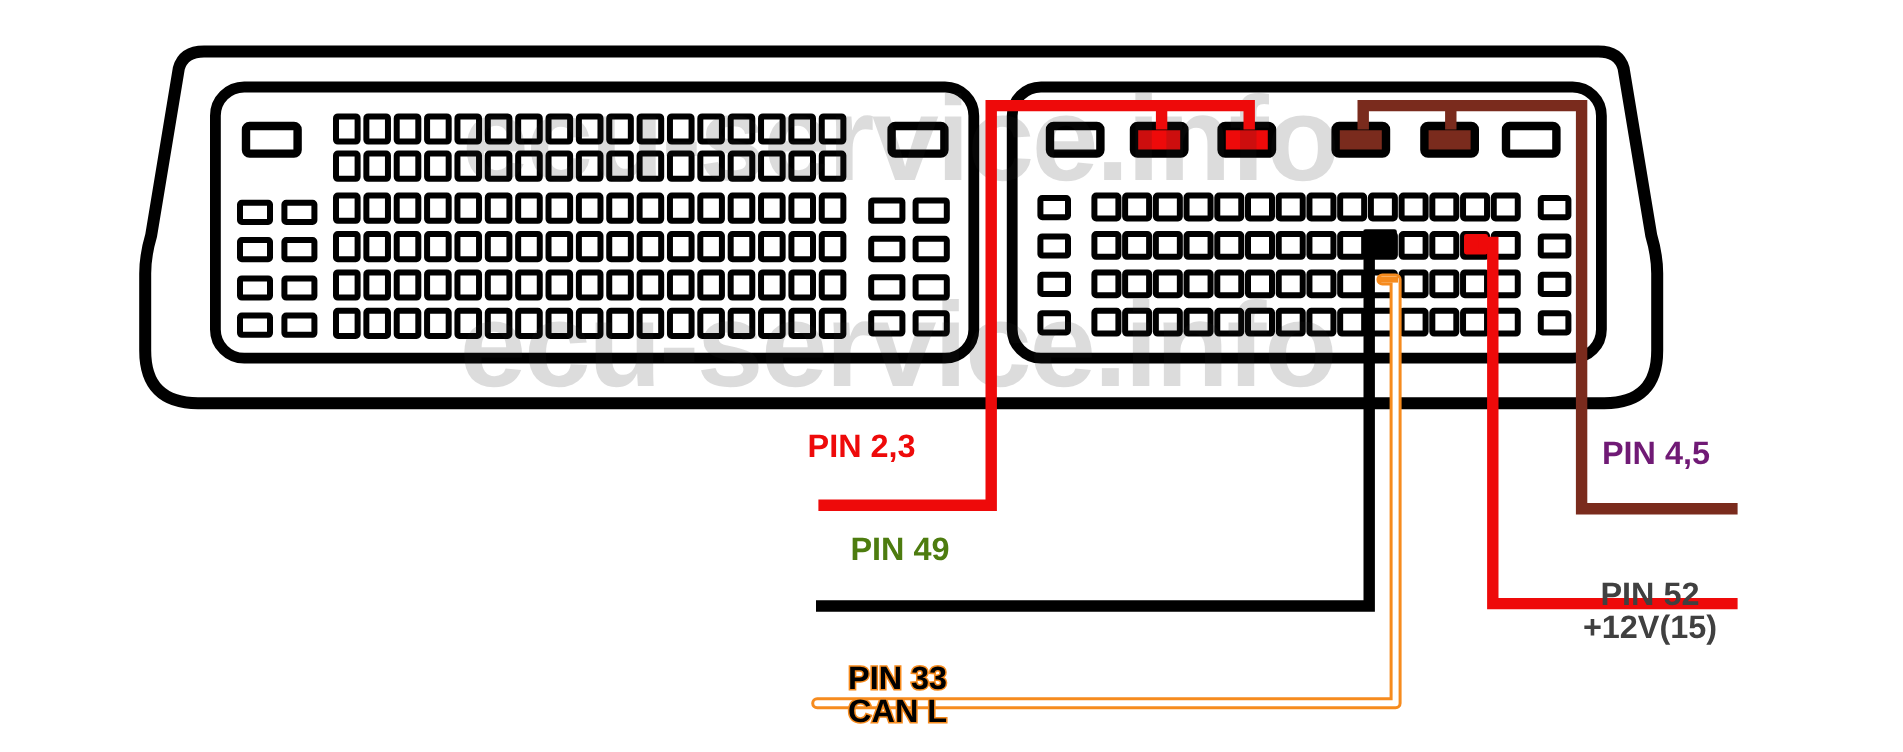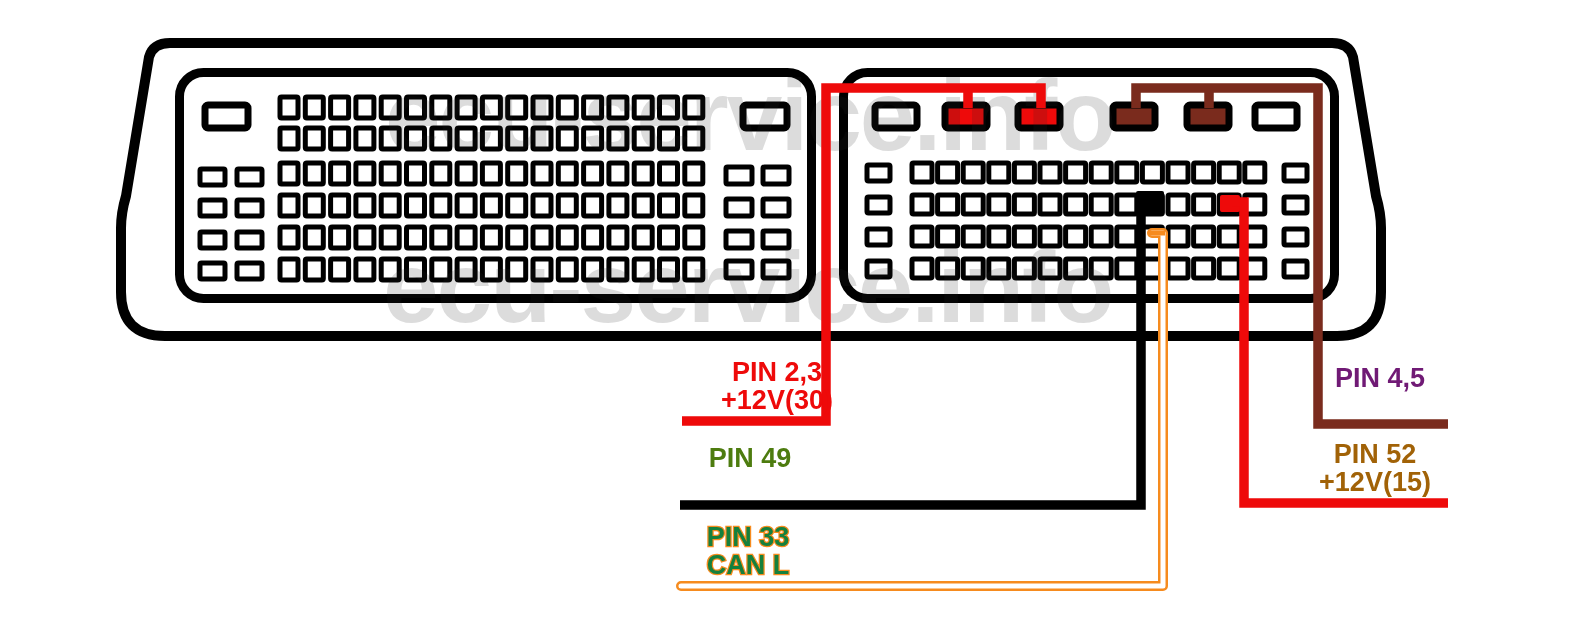--- a/index.html
+++ b/index.html
@@ -36,21 +36,21 @@
     font-family: "Liberation Sans", sans-serif;
     font-weight: bold;
     font-size: 27px;
     line-height: 28px;
     white-space: nowrap;
   }
   .pin-label.outlined {
     color: #ffffff;
     paint-order: stroke fill;
   }
-  #label-supply30 { left: 667px; top: 358px; }
+  #label-supply30 { left: 608px; top: 358px; }
   #label-canh     { left: 640px; top: 444px; }
   #label-canl     { left: 638px; top: 523px; }
   #label-gnd      { left: 1270px; top: 364px; }
   #label-supply15 { left: 1265px; top: 440px; }
 </style>
 </head>
 <body>
 
 <div id="stage">
 
@@ -269,34 +269,33 @@
         <path d="M 680 505 H 1141 V 202" fill="none" stroke="#000000" stroke-width="9.5" stroke-linecap="butt" stroke-linejoin="miter"></path>
         <path d="M 1232 202 H 1244 V 503 H 1448" fill="none" stroke="#ee0a0a" stroke-width="9.5" stroke-linecap="butt" stroke-linejoin="miter"></path>
         <path d="M 1152 233 H 1163 V 586 H 681" fill="none" stroke="#f68b1e" stroke-width="10" stroke-linecap="round" stroke-linejoin="round"></path>
         <path d="M 1152 233 H 1163 V 586 H 681" fill="none" stroke="#ffffff" stroke-width="5" stroke-linecap="round" stroke-linejoin="round"></path>
         <path d="M 1149 233 H 1165" fill="none" stroke="#f68b1e" stroke-width="5" stroke-linecap="butt" stroke-linejoin="miter"></path>
       </g>
   </svg>
 
   <div class="pin-label" id="label-supply30" style="color: rgb(238, 10, 10);">
     <div>PIN 2,3</div>
-    <div>+12V(30)</div>
   </div>
 
   <div class="pin-label" id="label-canh" style="color: #4d7c0f;">
     <div>PIN 49</div>
   </div>
 
-  <div class="pin-label outlined" id="label-canl" style="color: #15803d; -webkit-text-stroke: 2.5px rgb(246, 139, 30);">
+  <div class="pin-label outlined" id="label-canl" style="color: #000000; margin-top: 28px; -webkit-text-stroke: 2.5px rgb(246, 139, 30);">
     <div>PIN 33</div>
     <div>CAN L</div>
   </div>
 
   <div class="pin-label" id="label-gnd" style="color: #701a75;">
     <div>PIN 4,5</div>
   </div>
 
-  <div class="pin-label" id="label-supply15" style="color: #a16207;">
+  <div class="pin-label" id="label-supply15" style="color: #404040; margin-top: 41px;">
     <div>PIN 52</div>
     <div>+12V(15)</div>
   </div>
 
 </div>
 
 </body></html>

